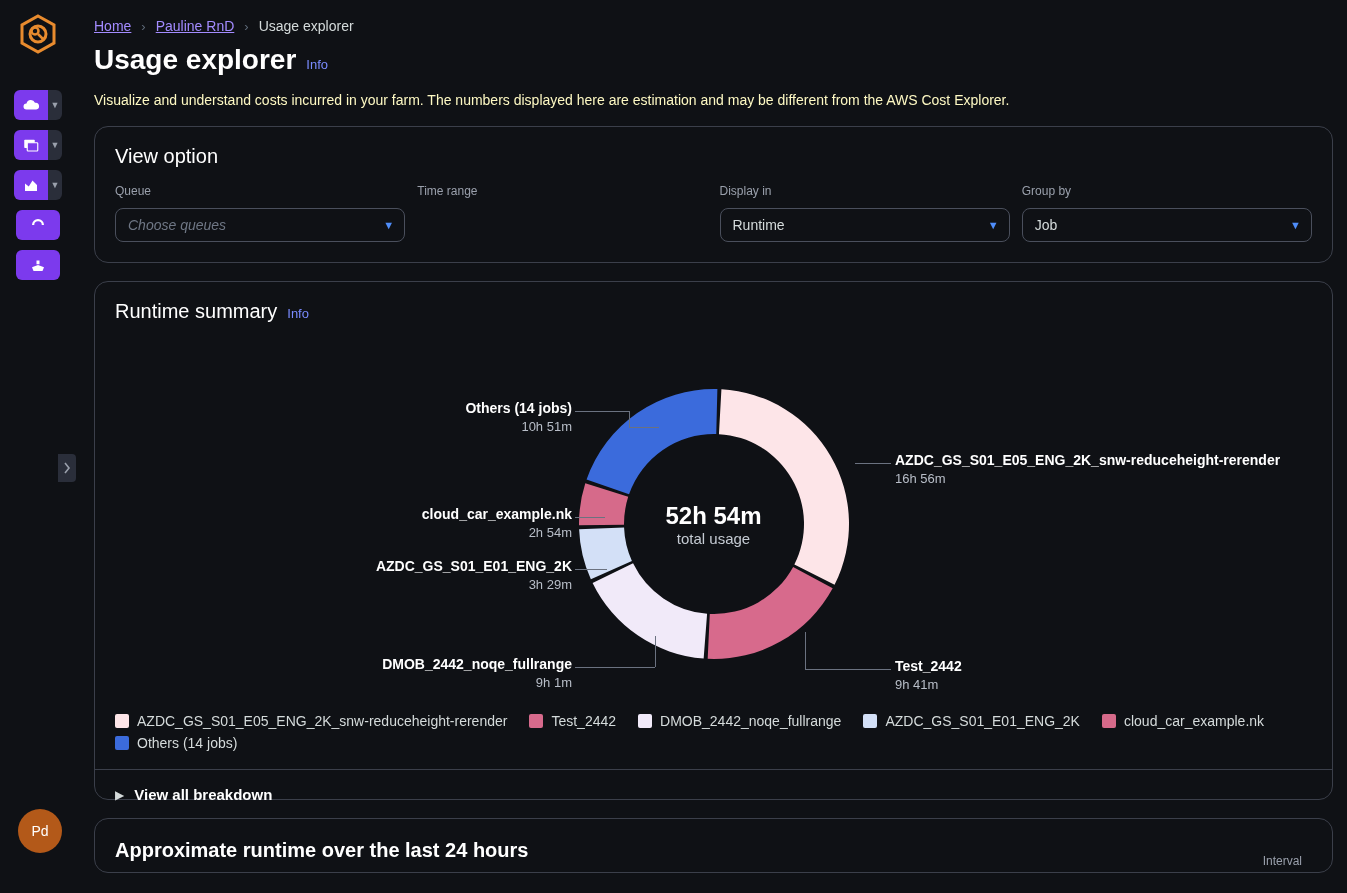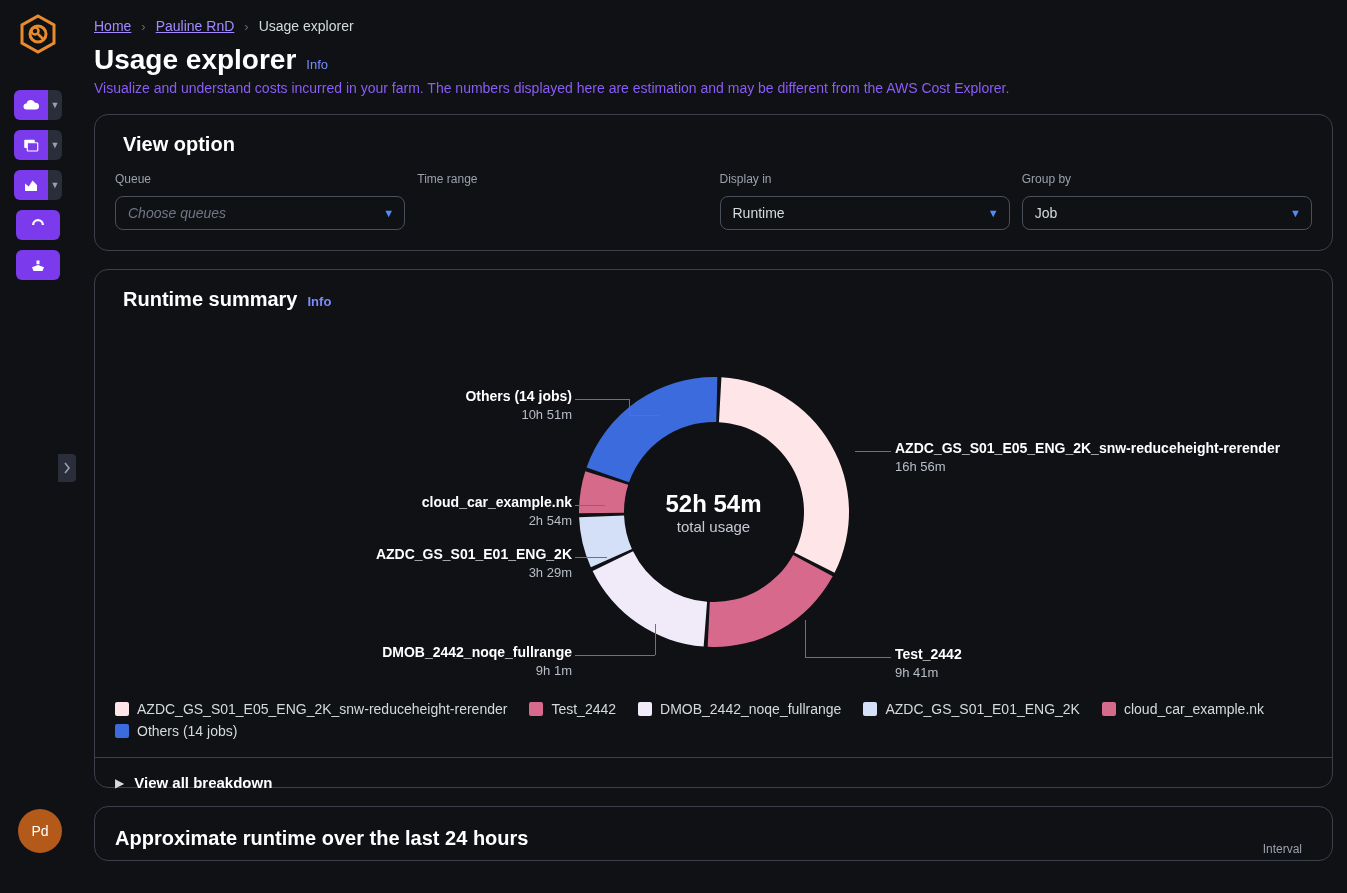--- a/index.html
+++ b/index.html
@@ -98,37 +98,37 @@
   display:flex; align-items:baseline; gap:10px;
   margin-top: 10px;
 }
 .page-title {
   font-size: 28px;
   font-weight: 700;
   color:#fff;
 }
 .info-link { color:#7a8bff; font-size:13px; cursor:pointer; }
 .page-desc {
-  margin-top:4px;
-  color:#8b5cf6;
+  margin-top:16px;
+  color:#fef9c3;
   font-size:14px;
 }
 
 .panel {
   border:1px solid #3b3f4a;
   border-radius:14px;
   margin-top:18px;
   padding:18px 20px 20px 20px;
 }
 .panel-title {
   font-size:20px;
-  font-weight:700;
+  font-weight:400;
   color:#fff;
   margin-bottom:16px;
-  display:flex; align-items:baseline; gap:10px;margin-left:8px;
+  display:flex; align-items:baseline; gap:10px;
 }
 .filters-row {
   display:flex;
   gap:12px;
 }
 .filter-col { flex:1; display:flex; flex-direction:column; }
 .filter-label { font-size:12px; color:#9aa0ac; margin-bottom:10px; }
 .select {
   height:34px;
   border:1px solid #4a4f5c;

